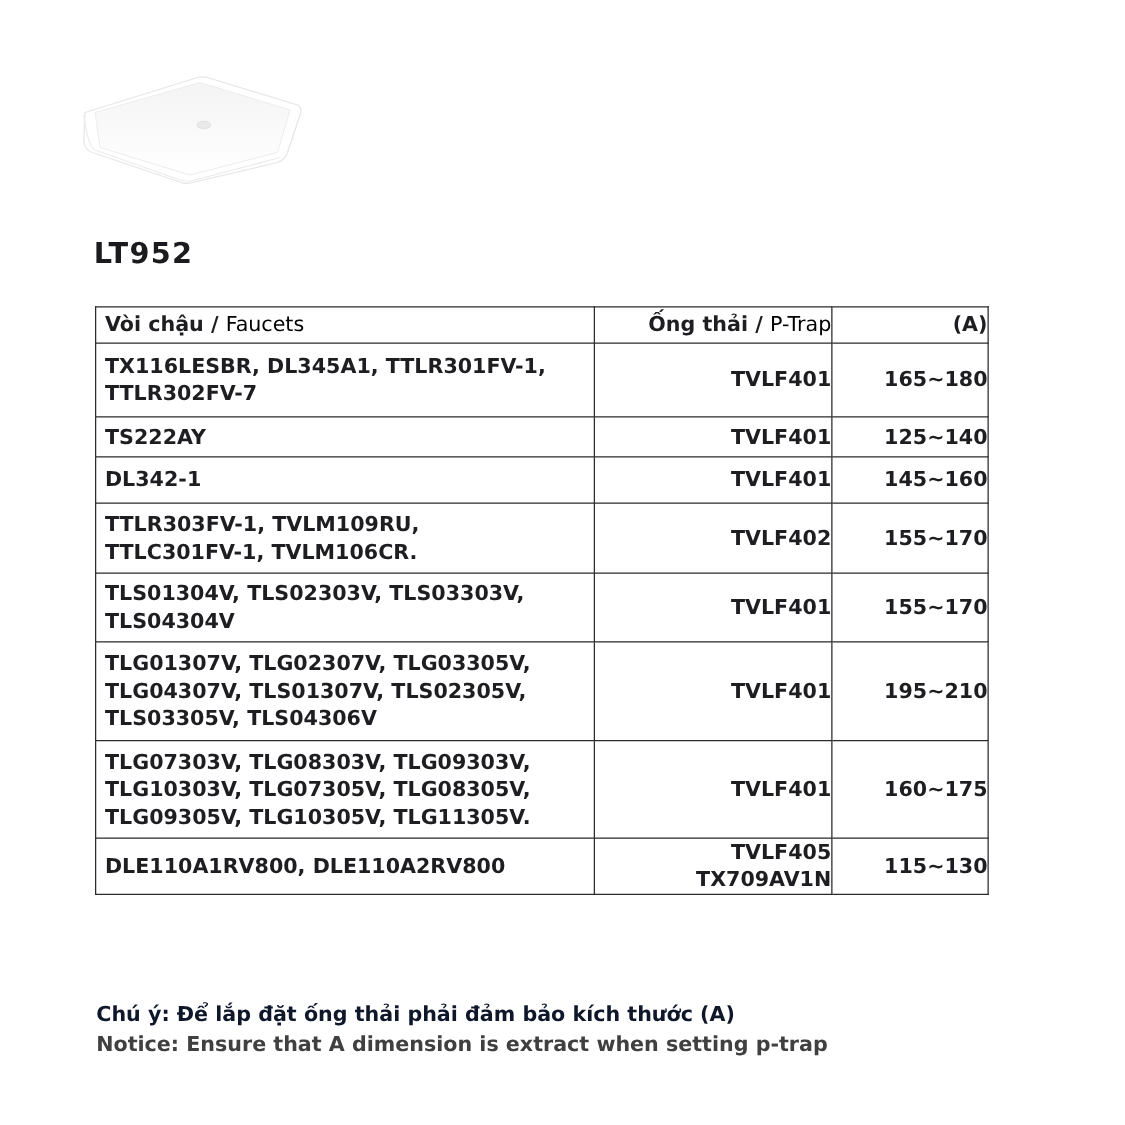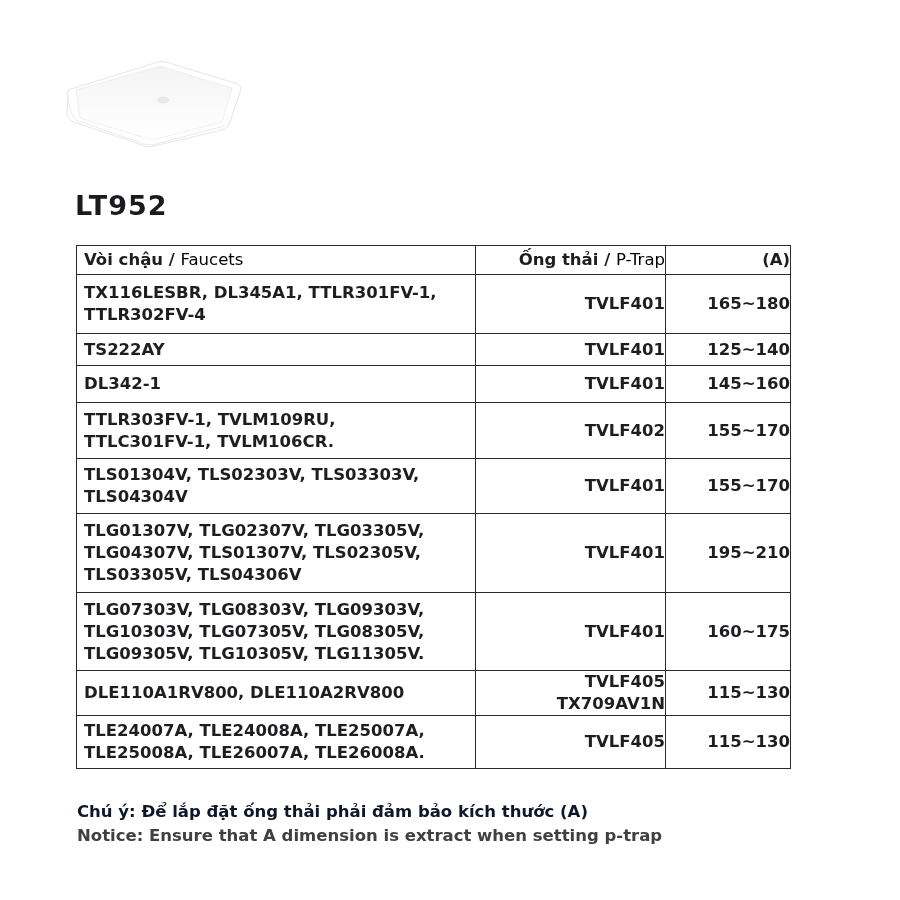--- a/index.html
+++ b/index.html
@@ -1,21 +1,21 @@
 <!DOCTYPE html>
 <html><head>
   <meta charset="utf-8">
   <style>
     html, body { margin: 0; padding: 0; background: #ffffff; }
     body { width: 900px; height: 900px; position: relative; overflow: hidden;
            font-family: "DejaVu Sans", "Liberation Sans", sans-serif; color: #1e1e22; }
 
     .product-image { position: absolute; left: 62px; top: 44px; width: 180px; height: 104px; }
 
-    .model-title { position: absolute; left: 75px; top: 190px; font-size: 27px; font-weight: bold;
+    .model-title { position: absolute; left: 75px; top: 190px; font-size: 23px; font-weight: bold;
                    letter-spacing: 1px; color: #1b1b1f; }
 
     table.spec { position: absolute; left: 76px; top: 245px; width: 714px; border-collapse: collapse; table-layout: fixed; }
     table.spec td, table.spec th { border: 1.5px solid #2a2a2e; padding: 0 0 0 7px; font-size: 16.5px; line-height: 22px;
                                    font-weight: bold; color: #1e1e22; vertical-align: middle; text-align: left; }
     table.spec th { height: 28px; font-weight: bold; }
     table.spec .c2, table.spec .c3 { text-align: right; padding: 0; }
     .light { font-weight: normal; color: #000000; }
     col.c1w { width: 399px; }
     col.c2w { width: 190px; }
@@ -53,21 +53,21 @@
     <tr>
       <th><span>Vòi chậu</span><span> / </span><span class="light">Faucets</span></th>
       <th class="c2"><span>Ống thải</span><span> / </span><span class="light">P-Trap</span></th>
       <th class="c3">(A)</th>
     </tr>
   </thead>
   <tbody id="tbody">
       <tr style="height: 59px;">
         <td>
           <div>TX116LESBR, DL345A1, TTLR301FV-1,</div>
-          <div>TTLR302FV-4</div>
+          <div>TTLR302FV-7</div>
         </td>
         <td class="c2">
           <div>TVLF401</div>
         </td>
         <td class="c3">165~180</td>
       </tr>
       <tr style="height: 32px;">
         <td>
           <div>TS222AY</div>
         </td>
@@ -130,29 +130,19 @@
       <tr style="height: 39px;">
         <td>
           <div>DLE110A1RV800, DLE110A2RV800</div>
         </td>
         <td class="c2">
           <div>TVLF405</div>
           <div>TX709AV1N</div>
         </td>
         <td class="c3">115~130</td>
       </tr>
-      <tr style="height: 53px;">
-        <td>
-          <div>TLE24007A, TLE24008A, TLE25007A,</div>
-          <div>TLE25008A, TLE26007A, TLE26008A.</div>
-        </td>
-        <td class="c2">
-          <div>TVLF405</div>
-        </td>
-        <td class="c3">115~130</td>
-      </tr>
     </tbody>
 </table>
 
 <div class="notice">
   <div class="vn">Chú ý: Để lắp đặt ống thải phải đảm bảo kích thước (A)</div>
   <div class="en">Notice: Ensure that A dimension is extract when setting p-trap</div>
 </div>
 
 </body></html>

